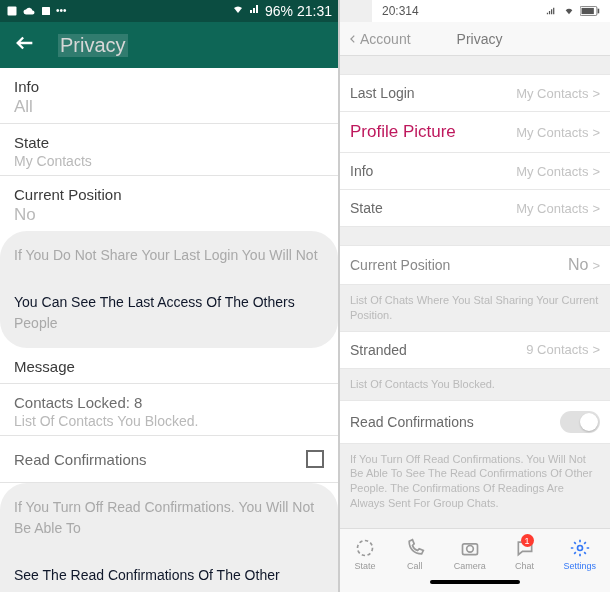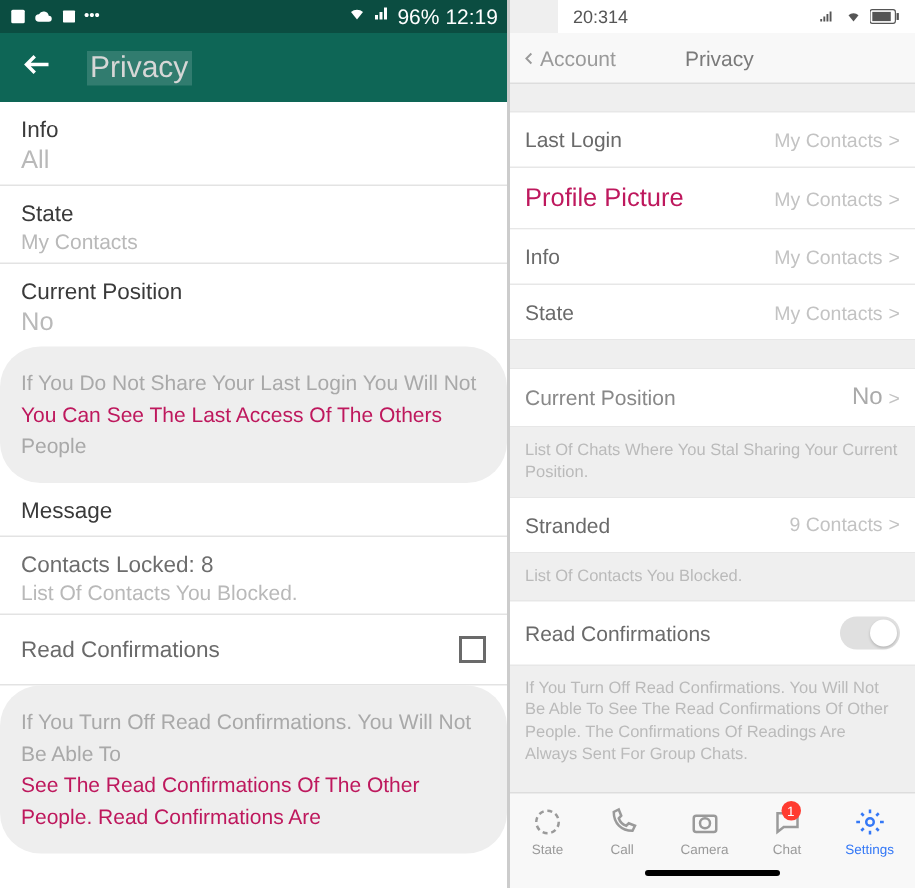--- a/index.html
+++ b/index.html
@@ -15,21 +15,21 @@
   .android-header .back { color: #fff; }
   .android-header .title { color: #d7d7d7; font-size: 20px; background: rgba(255,255,255,0.15); padding: 0 2px; }
 
   .left-body { flex: 1; overflow: hidden; background: #fff; }
   .l-section { padding: 10px 14px 6px 14px; }
   .l-label { color: #3a3a3a; font-size: 15px; margin-bottom: 2px; }
   .l-value { color: #b9b9b9; font-size: 17px; }
   .l-divider { border-bottom: 1px solid #e3e3e3; }
   .l-note-block { background: #eeeeee; padding: 14px; border-radius: 27px; }
   .l-note { color: #a9a9a9; font-size: 14px; line-height: 1.5; }
-  .l-note.dark { color: #be185d; }
+  .l-note.dark { color: #0f172a; margin-top: 26px; }
   .l-checkbox-row { display: flex; justify-content: space-between; align-items: center; padding: 14px; }
   .l-checkbox-row .lbl { color: #6a6a6a; font-size: 15px; }
   .checkbox { width: 18px; height: 18px; border: 2px solid #6a6a6a; }
 
   
   .right { width: 270px; height: 100%; display: flex; flex-direction: column; background: #efefef; }
   .ios-status { background: #fff; height: 22px; display: flex; align-items: center; justify-content: space-between; padding: 0 10px; font-size: 12px; color: #555; margin-left: 32px; }
   .ios-status .right-icons { display: flex; gap: 4px; align-items: center; }
   .ios-nav { background: #f8f8f8; height: 34px; display: flex; align-items: center; padding: 0 8px; border-bottom: 1px solid #ddd; }
   .ios-nav .back { color: #9a9a9a; font-size: 14px; display: flex; align-items: center; gap: 2px; }
@@ -74,21 +74,21 @@
       <span style="font-size:10px;">•••</span>
     </div>
     <div class="right-icons">
       <svg width="14" height="12" viewBox="0 0 24 24" fill="#fff">
           <path d="M12 20l8-10a12 12 0 00-16 0l8 10z"></path>
         </svg>
       <svg width="12" height="12" viewBox="0 0 24 24" fill="#fff">
           <path d="M2 20h4v-6H2v6zm6 0h4V10H8v10zm6 0h4V4h-4v16z"></path>
         </svg>
       <span class="text">96%</span>
-      <span class="text">12:19</span>
+      <span class="text">21:31</span>
     </div>
   </div>
   <div class="android-header">
     <span class="back">
       <svg width="22" height="22" viewBox="0 0 24 24" fill="none" stroke="#fff" stroke-width="2.5">
           <path d="M20 12H4M10 6l-6 6 6 6"></path>
         </svg>
     </span>
     <span class="title">Privacy</span>
   </div>

